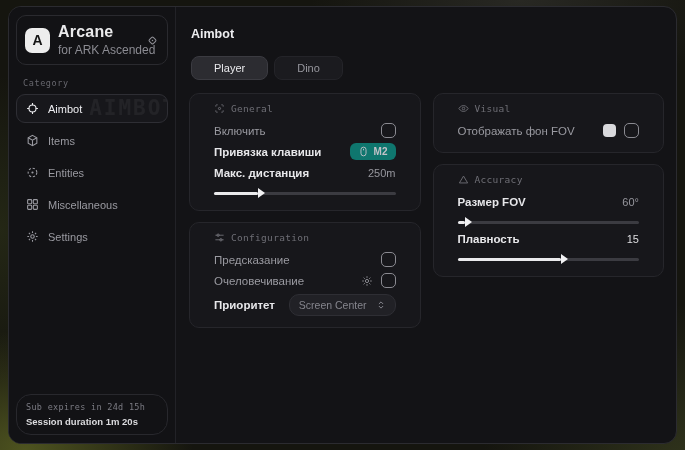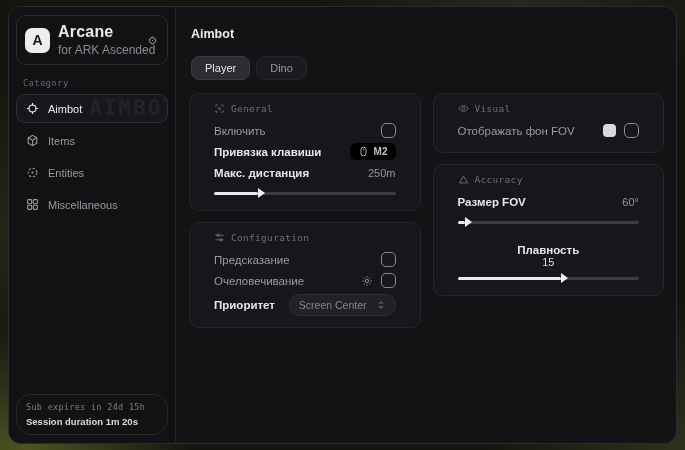--- a/index.html
+++ b/index.html
@@ -58,21 +58,21 @@
     margin-top:auto; border:1px solid #28282d; border-radius:15px; padding:7px 9px;
   }
   .sb-footer-line1 {
     font-family:"DejaVu Sans Mono", monospace; font-size:8.5px; color:#7b7b83; letter-spacing:.3px;
   }
   .sb-footer-line2 { font-size:9.5px; font-weight:700; color:#dcdcdf; margin-top:4px; }
   
   .main { flex:1; padding:16px 12px 0 13px; }
   .main-title { font-size:12.5px; font-weight:700; color:#ededf0; margin:4px 0 0 2px; }
   .tabs { display:flex; gap:6px; margin:15px 0 13px 2px; }
-  .tab { padding:5px 13px; border-radius:8px; font-size:11px; cursor:default; }
+  .tab { padding:5px 22px; border-radius:8px; font-size:11px; cursor:default; }
   .tab.active { background:#2c2c31; color:#e9e9ec; border:1px solid #3b3b41; }
   .tab.inactive { background:#1b1b1f; color:#97979e; border:1px solid #242429; }
   .columns { display:flex; gap:12px; align-items:flex-start; }
   .col { flex:1; display:flex; flex-direction:column; gap:11px; min-width:0; }
   .card {
     background:#17171b; border:1px solid #26262b; border-radius:10px;
     padding:9px 24px 11px; width:100%;
   }
   .card-header {
     display:flex; align-items:center; gap:6px; color:#6e6e75;
@@ -82,21 +82,21 @@
   .row { display:flex; align-items:center; justify-content:space-between; min-height:21px; }
   .lbl-dim { color:#9a9aa1; font-size:11.5px; }
   .lbl-bright { color:#e7e7ea; font-size:11.5px; font-weight:600; }
   .checkbox {
     width:15px; height:15px; border:1.5px solid #8a8a91; border-radius:5px;
     background:transparent; flex-shrink:0;
   }
   .row-right { display:flex; align-items:center; gap:8px; }
   .swatch { width:13px; height:13px; border-radius:4px; background:#d9d9dc; }
   .keychip {
-    display:flex; align-items:center; gap:5px; background:#000000; border-radius:6px;
+    display:flex; align-items:center; gap:5px; background:#0f766e; border-radius:6px;
     padding:3px 8px; color:#c2c2c8; font-size:10px; font-weight:600;
   }
   .value { color:#96969d; font-size:11px; }
   .value.bright { color:#dedee1; }
   .dropdown {
     display:flex; align-items:center; gap:9px; background:#212126; border:1px solid #2e2e34;
     border-radius:10px; padding:4px 9px; color:#85858d; font-size:10.5px;
   }
   .slider { position:relative; height:3px; background:#3b3b41; border-radius:2px; margin:9px 0 4px; }
   .slider-fill { position:absolute; left:0; top:0; height:100%; background:#eaeaec; border-radius:2px; }
@@ -172,20 +172,29 @@
           <svg width="13" height="13" viewBox="0 0 24 24" fill="none" stroke="currentColor" stroke-width="2">
             <rect x="3" y="3" width="7.5" height="7.5" rx="1.5"></rect>
             <rect x="13.5" y="3" width="7.5" height="7.5" rx="1.5"></rect>
             <rect x="3" y="13.5" width="7.5" height="7.5" rx="1.5"></rect>
             <rect x="13.5" y="13.5" width="7.5" height="7.5" rx="1.5"></rect>
           </svg>
         </span>
         <span>Miscellaneous</span>
       </div>
 
+      <div class="menu-item">
+        <span class="mi-icon">
+          <svg width="13" height="13" viewBox="0 0 24 24" fill="none" stroke="currentColor" stroke-width="2">
+            <circle cx="12" cy="12" r="3.2"></circle>
+            <path d="M12 2.5v3.2M12 18.3v3.2M2.5 12h3.2M18.3 12h3.2M5.3 5.3l2.2 2.2M16.5 16.5l2.2 2.2M18.7 5.3l-2.2 2.2M7.5 16.5l-2.2 2.2"></path>
+          </svg>
+        </span>
+        <span>Settings</span>
+      </div>
 
     </div>
 
     <div class="sb-footer">
       <div class="sb-footer-line1">Sub expires in 24d 15h</div>
       <div class="sb-footer-line2">
         <span>Session duration</span>
         <span>1m 20s</span>
       </div>
     </div>
@@ -312,21 +321,21 @@
             </span>
             <span>Accuracy</span>
           </div>
           <div class="row">
             <span class="lbl-bright">Размер FOV</span>
             <span class="value">60°</span>
           </div>
           <div class="slider">
             <div class="slider-fill" style="width: 4%;"></div>
           </div>
-          <div class="row" style="margin-top:20px;flex-direction:column;">
+          <div class="row" style="margin-top:4px;">
             <span class="lbl-bright">Плавность</span>
             <span class="value bright">15</span>
           </div>
           <div class="slider">
             <div class="slider-fill" style="width: 57%;"></div>
           </div>
         </div>
 
       </div>
     </div>

